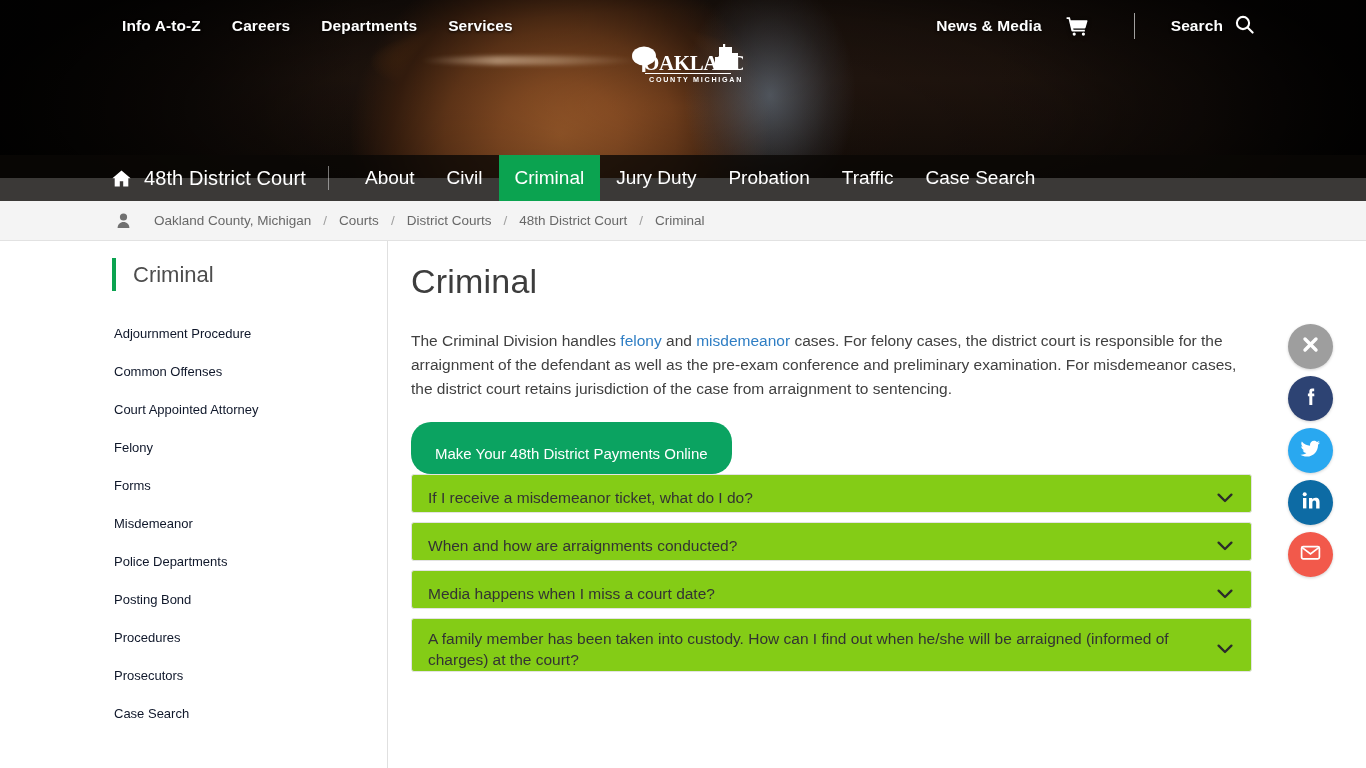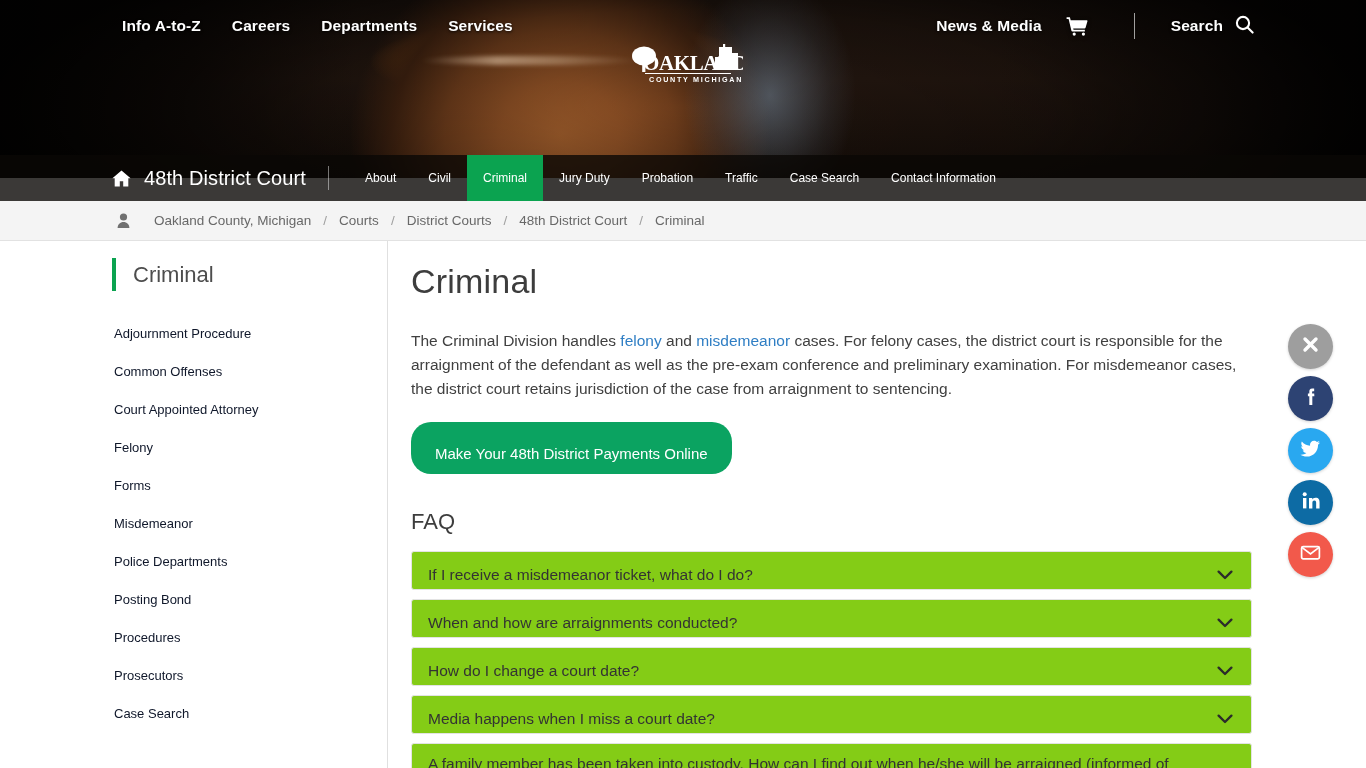--- a/index.html
+++ b/index.html
@@ -143,21 +143,21 @@
   .secnav-items {
     display: flex;
     align-items: stretch;
     margin-left: 20px;
   }
   .secnav-item {
     display: flex;
     align-items: center;
     padding: 16px 16px;
     color: #ffffff;
-    font-size: 12px;
+    font-size: 19px;
     white-space: nowrap;
     cursor: pointer;
   }
   .secnav-item.active { background: #0ba350; }
 
   
   .crumbbar {
     position: absolute;
     left: 0; top: 201px;
     width: 1366px; height: 40px;
@@ -370,21 +370,20 @@
   </div>
   <div class="secnav-sep"></div>
   <div class="secnav-items">
     <span class="secnav-item">About</span>
     <span class="secnav-item">Civil</span>
     <span class="secnav-item active">Criminal</span>
     <span class="secnav-item">Jury Duty</span>
     <span class="secnav-item">Probation</span>
     <span class="secnav-item">Traffic</span>
     <span class="secnav-item">Case Search</span>
-    <span class="secnav-item">Contact Information</span>
   </div>
 </div>
 
 <div class="crumbbar">
   <span>
     <svg class="crumb-user" viewBox="0 0 13 15" fill="#707070">
       <circle cx="6.5" cy="4" r="3.6"></circle>
       <path d="M0.6 15c0-3.6 2.6-6 5.9-6s5.9 2.4 5.9 6z"></path>
     </svg>
   </span>
@@ -420,41 +419,32 @@
     <div class="side-link">Case Search</div>
   </div>
 
   <div class="content">
     <h1 class="page-title">Criminal</h1>
 
     <p class="intro"><span>The Criminal Division handles </span><a>felony</a><span> and </span><a>misdemeanor</a><span> cases. For felony cases, the district court is responsible for the arraignment of the defendant as well as the pre-exam conference and preliminary examination. For misdemeanor cases, the district court retains jurisdiction of the case from arraignment to sentencing.</span></p>
 
     <button class="cta">Make Your 48th District Payments Online</button>
 
-    <h2 class="faq-title">FAQ</h2>
 
     <div class="faq-list">
       <div class="faq-item">
         <span class="faq-q">If I receive a misdemeanor ticket, what do I do?</span>
         <span class="chev">
           <svg width="16" height="10" viewBox="0 0 16 10" fill="none" stroke="#2b2b2b" stroke-width="2.3" stroke-linecap="round" stroke-linejoin="round">
               <polyline points="1.6,1.6 8,8 14.4,1.6"></polyline>
             </svg>
         </span>
       </div>
       <div class="faq-item">
         <span class="faq-q">When and how are arraignments conducted?</span>
-        <span class="chev">
-          <svg width="16" height="10" viewBox="0 0 16 10" fill="none" stroke="#2b2b2b" stroke-width="2.3" stroke-linecap="round" stroke-linejoin="round">
-              <polyline points="1.6,1.6 8,8 14.4,1.6"></polyline>
-            </svg>
-        </span>
-      </div>
-      <div class="faq-item">
-        <span class="faq-q">How do I change a court date?</span>
         <span class="chev">
           <svg width="16" height="10" viewBox="0 0 16 10" fill="none" stroke="#2b2b2b" stroke-width="2.3" stroke-linecap="round" stroke-linejoin="round">
               <polyline points="1.6,1.6 8,8 14.4,1.6"></polyline>
             </svg>
         </span>
       </div>
       <div class="faq-item">
         <span class="faq-q">Media happens when I miss a court date?</span>
         <span class="chev">
           <svg width="16" height="10" viewBox="0 0 16 10" fill="none" stroke="#2b2b2b" stroke-width="2.3" stroke-linecap="round" stroke-linejoin="round">

